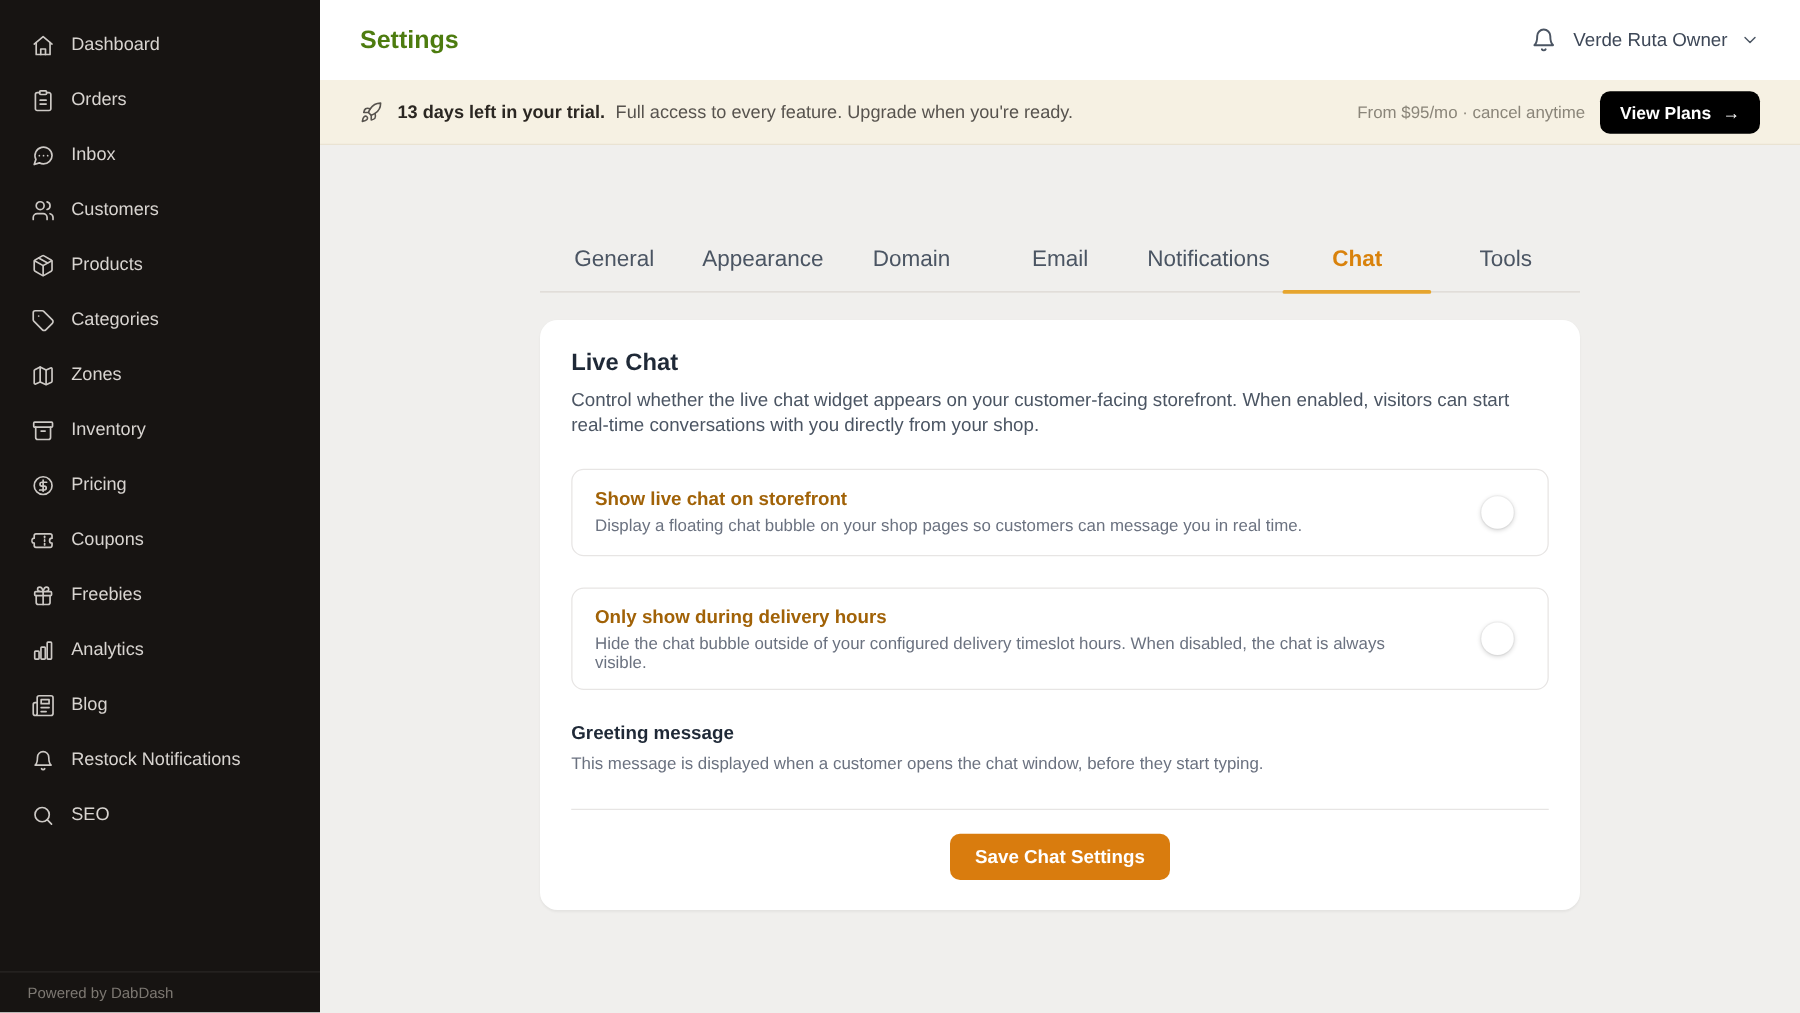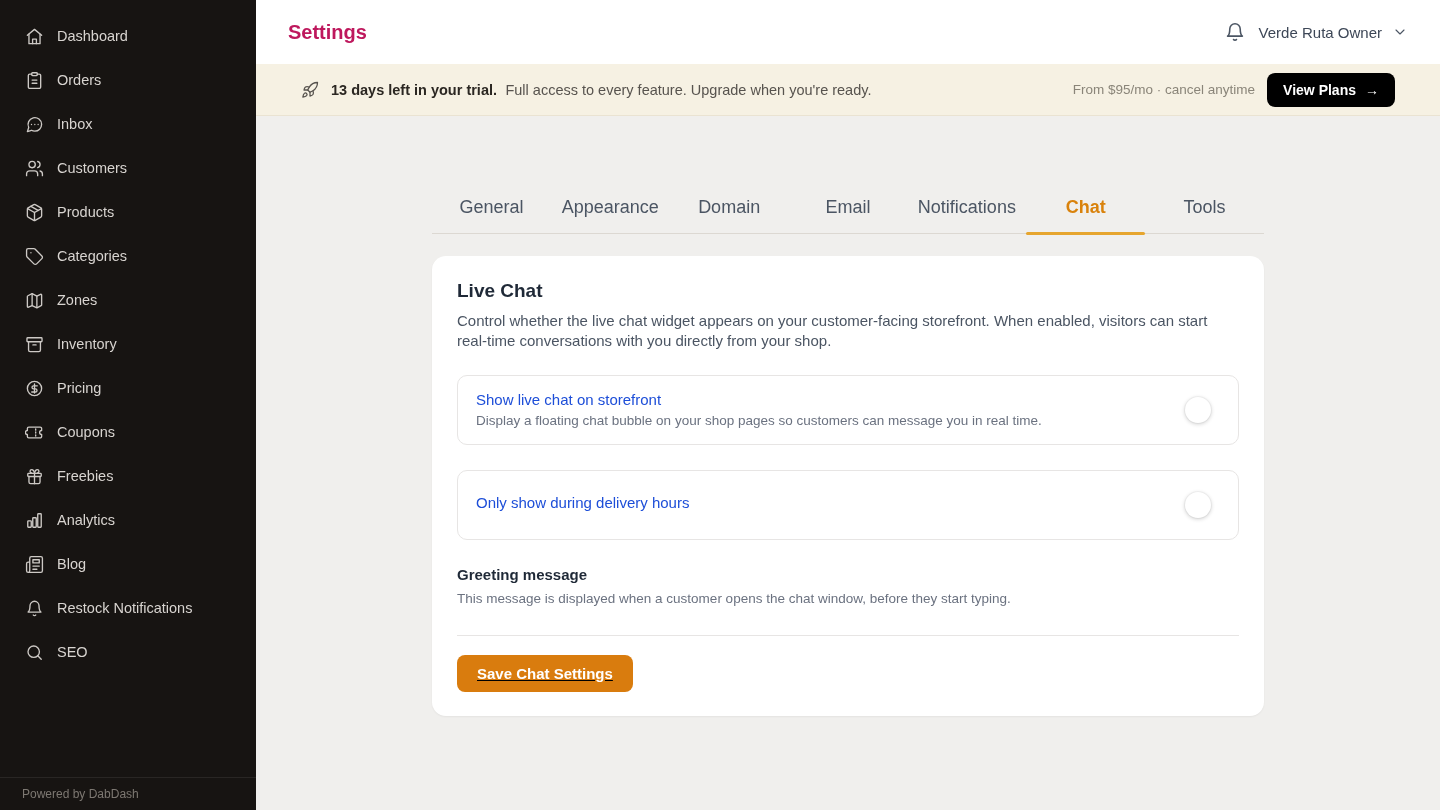--- a/index.html
+++ b/index.html
@@ -13,29 +13,29 @@
   .logo-text { color:#ffffff; font-size:19px; letter-spacing:0.2px; }
   .sidebar-nav { flex:1; padding-top:14px; overflow:hidden; }
   .nav-item { height:44px; display:flex; align-items:center; padding:0 25px; gap:13px; color:#d8d4d0; font-size:14.5px; cursor:pointer; }
   .nav-icon { width:19px; height:19px; flex-shrink:0; color:#cdc9c5; }
   .nav-icon svg, .ico svg { width:100%; height:100%; fill:none; stroke:currentColor; stroke-width:1.7; stroke-linecap:round; stroke-linejoin:round; display:block; }
   .sidebar-footer { height:33px; border-top:1px solid rgba(255,255,255,0.08); display:flex; align-items:center; padding:0 22px; color:#7d7872; font-size:12px; flex-shrink:0; }
 
   
   .main { flex:1; display:flex; flex-direction:column; background:#f0efed; min-width:0; }
   .topbar { height:64px; background:#ffffff; display:flex; align-items:center; padding:0 32px; flex-shrink:0; }
-  .page-title { font-size:20px; font-weight:700; color:#be185d; }
+  .page-title { font-size:20px; font-weight:700; color:#4d7c0f; }
   .topbar-right { margin-left:auto; display:flex; align-items:center; gap:13px; }
   .bell-button { width:22px; height:22px; color:#4b5563; cursor:pointer; background:none; border:none; padding:0; }
   .user-menu { display:flex; align-items:center; gap:10px; cursor:pointer; }
   .user-name { font-size:15px; font-weight:500; color:#3d4757; }
   .chev { width:16px; height:16px; color:#4b5563; }
 
   
-  .trial-banner { height:52px; background:#f6f1e3; border-bottom:1px solid #eae3d2; display:flex; align-items:center; padding:0 45px; flex-shrink:0; }
+  .trial-banner { height:52px; background:#f6f1e3; border-bottom:1px solid #eae3d2; display:flex; align-items:center; padding:0 32px; flex-shrink:0; }
   .trial-left { display:flex; align-items:center; gap:12px; }
   .rocket { width:18px; height:18px; color:#57534e; flex-shrink:0; }
   .trial-bold { font-size:14.5px; font-weight:700; color:#2b2722; }
   .trial-rest { font-size:14.5px; color:#57534e; margin-left:4px; }
   .trial-right { margin-left:auto; display:flex; align-items:center; gap:12px; }
   .trial-note { font-size:13.5px; color:#8a8579; }
   .view-plans-btn { background:#000000; color:#ffffff; border:none; border-radius:8px; height:34px; padding:0 16px; font-size:14px; font-weight:700; display:flex; align-items:center; gap:9px; cursor:pointer; font-family:inherit;justify-content:flex-end; }
   .view-plans-arrow { font-weight:400; font-size:14px; }
 
   
@@ -44,32 +44,32 @@
   .tabs { display:flex; border-bottom:1px solid #dcd8d2; }
   .tab { flex:1; text-align:center; padding:11px 0 15px; font-size:18px; color:#4b5563; cursor:pointer; position:relative; }
   .tab.active { color:#d9820c; font-weight:600; }
   .tab.active::after { content:""; position:absolute; left:0; right:0; bottom:-2px; height:3px; background:#e6a52e; border-radius:2px; }
 
   .card { width:832px; margin:22px auto 0; background:#ffffff; border-radius:14px; padding:24px 25px; box-shadow:0 1px 2px rgba(0,0,0,0.05); }
   .section-title { font-size:19px; font-weight:700; color:#1f2937; margin-bottom:9px; }
   .section-desc { font-size:15px; color:#4b5563; line-height:1.36; margin-bottom:23px; }
 
   .toggle-row { border:1px solid #e7e5e4; border-radius:10px; min-height:70px; padding:14px 18px; display:flex; align-items:center; justify-content:space-between; margin-bottom:25px; }
-  .toggle-title { font-size:15px; font-weight:400; color:#1d4ed8; margin-bottom:5px; }
+  .toggle-title { font-size:15px; font-weight:700; color:#a16207; margin-bottom:5px; }
   .toggle-desc { font-size:13.5px; color:#6b7280; }
   .toggle-switch { width:44px; height:28px; position:relative; flex-shrink:0; margin-left:24px; cursor:pointer; }
   .toggle-knob { position:absolute; top:1px; left:9px; width:26px; height:26px; border-radius:50%; background:#ffffff; box-shadow:0 1px 4px rgba(0,0,0,0.20), 0 0 0 1px rgba(0,0,0,0.03); }
 
   .field-label { font-size:15px; font-weight:600; color:#1f2937; margin:26px 0 8px; }
   .field-desc { font-size:13.5px; color:#6b7280; margin-bottom:10px; }
   .greeting-input { width:100%; height:86px; border:1px solid #d6d3d1; border-radius:10px; padding:13px 16px; font-size:15px; color:#1f2937; font-family:inherit; resize:both; background:#fff; }
   .greeting-input::placeholder { color:#a3a09b; }
 
   .divider { border:none; border-top:1px solid #e7e5e4; margin-top:29px; }
-  .save-row { display:flex; justify-content:flex-start; margin-top:19px;text-decoration:underline; }
+  .save-row { display:flex; justify-content:center; margin-top:19px; }
   .save-btn { background:#d97c0e; color:#ffffff; border:none; border-radius:8px; height:37px; padding:0 20px; font-size:15px; font-weight:600; cursor:pointer; font-family:inherit; }
 </style>
 </head>
 <body>
 
 <div class="app">
 
   <aside class="sidebar">
     <nav class="sidebar-nav" id="sidebar-nav">
         <div class="nav-item">
@@ -302,20 +302,21 @@
                 <div class="toggle-title">Show live chat on storefront</div>
                 <div class="toggle-desc">Display a floating chat bubble on your shop pages so customers can message you in real time.</div>
               </div>
               <div class="toggle-switch">
                 <div class="toggle-knob"></div>
               </div>
             </div>
             <div class="toggle-row">
               <div>
                 <div class="toggle-title">Only show during delivery hours</div>
+                <div class="toggle-desc">Hide the chat bubble outside of your configured delivery timeslot hours. When disabled, the chat is always visible.</div>
               </div>
               <div class="toggle-switch">
                 <div class="toggle-knob"></div>
               </div>
             </div>
           </div>
 
         <div class="field-label">Greeting message</div>
         <div class="field-desc">This message is displayed when a customer opens the chat window, before they start typing.</div>
 

